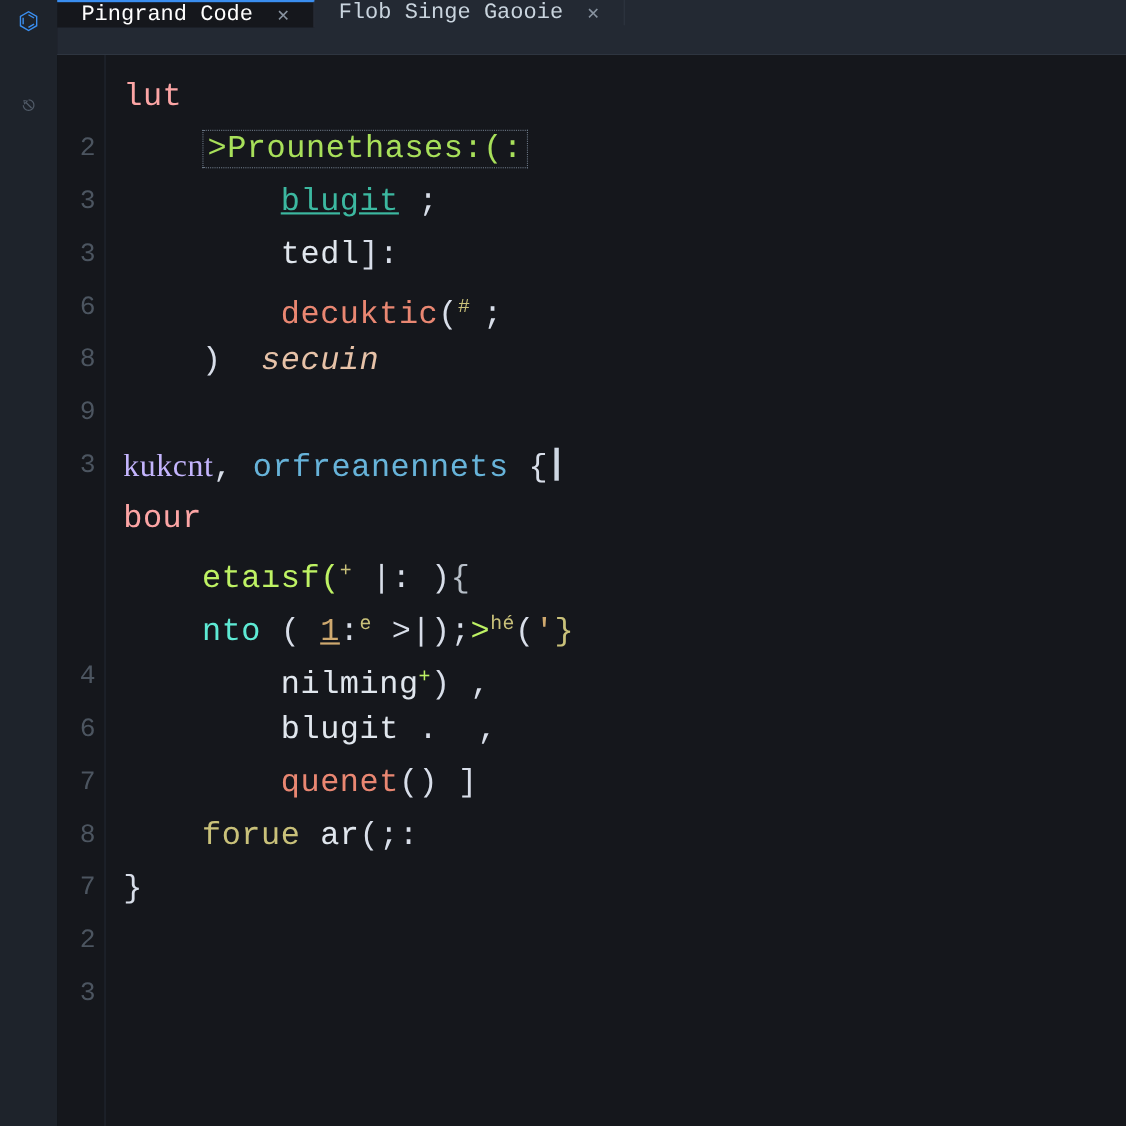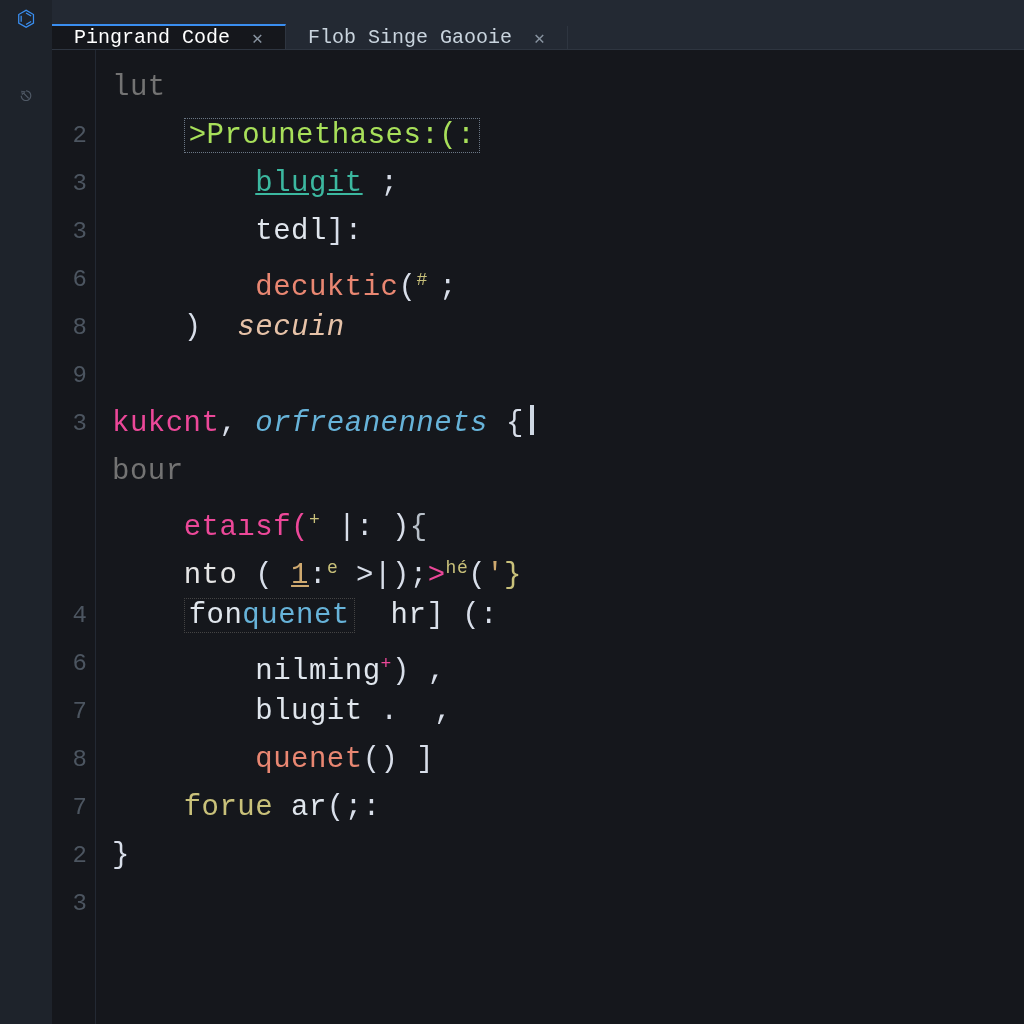--- a/index.html
+++ b/index.html
@@ -2,41 +2,41 @@
 <html><head>
 <meta charset="utf-8">
 <style>
   * { margin:0; padding:0; box-sizing:border-box; }
   html, body { width:1024px; height:1024px; overflow:hidden; background:#1a1d23; font-family:'Consolas','Menlo','Courier New',monospace; }
   .app { display:flex; width:100%; height:100%; }
   .activity-bar { width:52px; background:#1e232b; display:flex; flex-direction:column; align-items:center; padding-top:4px; gap:50px; color:#5b7fa3; }
   .activity-bar .logo { color:#3a8ef0; font-size:22px; margin-top:2px; }
   .activity-bar .act-icon { color:#5a6472; font-size:20px; opacity:.85; }
   .main { flex:1; display:flex; flex-direction:column; background:#15171c; }
-  .tab-bar { height:50px; background:#232933; display:flex; align-items:flex-end; border-bottom:1px solid #2e3540; }
+  .tab-bar { height:50px; background:#232933; display:flex; align-items:flex-start; border-bottom:1px solid #2e3540; }
   .tab { display:flex; align-items:center; gap:22px; padding:0 22px; font-size:20px; color:#c9d4de; border-right:1px solid #2e3540; cursor:pointer; }
   .tab.active { background:#15171c; color:#ffffff; border-top:2px solid #3a8ef0; }
   .tab .close { color:#8893a0; font-size:18px; cursor:pointer; }
   .editor-wrap { flex:1; display:flex; background:#15171c; }
   .gutter { width:44px; background:#15171c; color:#4c5560; font-size:24px; text-align:right; padding-right:8px; padding-top:14px; user-select:none; border-right:1px solid #232933;}
   .gutter div { height:48px; line-height:48px; }
   .editor { flex:1; padding:14px 10px 0 16px; position:relative; overflow:hidden; }
   .line { height:48px; line-height:48px; white-space:pre; font-size:29px; font-weight:500; letter-spacing:.5px; }
   .sel { border:1px dotted #6b7785; padding:0 4px;text-align:center; }
   .cursor { display:inline-block; width:4px; height:30px; background:#cfd8e3; vertical-align:-4px; margin-left:6px;}
-  .kw-purple { color:#737373; }
+  .kw-purple { color:#fca5a5; }
   .kw-lime   { color:#a8e05a; }
   .kw-teal   { color:#3cb8a0;text-decoration:underline; }
   .kw-white  { color:#e0e6ed;margin-top:24px; }
   .kw-salmon { color:#e98772; }
   .kw-skin   { color:#e6c2a8; font-style:italic; }
-  .kw-yellow { color:#ec4899; }
-  .kw-cyan   { color:#67b3d9;font-style:italic; }
-  .kw-pink   { color:#ec4899; }
-  .kw-blue2  { color:#e5e5e5;margin-top:43px; }
+  .kw-yellow { color:#c4b5fd;font-family:Liberation Serif, serif; }
+  .kw-cyan   { color:#67b3d9; }
+  .kw-pink   { color:#bef264; }
+  .kw-blue2  { color:#5eead4;margin-top:43px; }
   .kw-olive  { color:#c9c17a; }
   .kw-number { color:#cfa96f; }
   .punc      { color:#d8dee9; }
   .fade      { color:#b7bfc8; }
   .sup       { font-size:18px; vertical-align:10px; }
   .blank     { height:48px; }
 </style>
 </head>
 <body>
 
@@ -87,21 +87,20 @@
         <div class="line">    <span class="sel kw-lime">&gt;Prounethases:(:</span></div>
         <div class="line">        <span class="kw-teal">blugit</span><span class="punc"> ;</span></div>
         <div class="line">        <span class="kw-white">tedl</span><span class="punc">]:</span></div>
         <div class="line">        <span class="kw-salmon">decuktic</span><span class="punc">(</span><span class="sup kw-olive"># </span><span class="punc">;</span></div>
         <div class="line">    <span class="punc">)  </span><span class="kw-skin">secuin</span></div>
         <div class="blank"></div>
         <div class="line"><span class="kw-yellow">kukcnt</span><span class="punc">, </span><span class="kw-cyan">orfreanennets</span><span class="punc"> {</span><span class="cursor"></span></div>
         <div class="line"><span class="kw-purple">bour</span></div>
         <div class="line">    <span class="kw-pink">etaısf(</span><span class="sup kw-olive">+</span><span class="punc"> |: )</span><span class="fade">{</span></div>
         <div class="line">    <span class="kw-blue2">nto</span><span class="punc"> ( </span><span class="kw-number" style="text-decoration:underline">1</span><span class="punc">:</span><span class="sup kw-olive">e</span><span class="punc"> &gt;|);</span><span class="kw-pink">&gt;</span><span class="sup kw-olive">hé</span><span class="punc">(</span><span class="kw-number">'</span><span class="kw-olive">}</span></div>
-        <div class="line">    <span class="kw-skin sel" style="border:1px dotted #444"><span class="kw-white" style="font-style:normal">fon</span><span class="kw-cyan" style="font-style:normal">quenet</span></span><span class="kw-white">  hr</span><span class="punc">] (:</span></div>
         <div class="line">        <span class="kw-white">nilming</span><span class="sup kw-pink">+</span><span class="punc">) ,</span></div>
         <div class="line">        <span class="kw-white">blugit</span><span class="punc"> .  ,</span></div>
         <div class="line">        <span class="kw-salmon">quenet</span><span class="punc">() ]</span></div>
         <div class="line">    <span class="kw-olive">forue </span><span class="kw-white">ar</span><span class="punc">(;:</span></div>
         <div class="line"><span class="punc">}</span></div>
       </div>
     </div>
   </div>
 </div>
 

